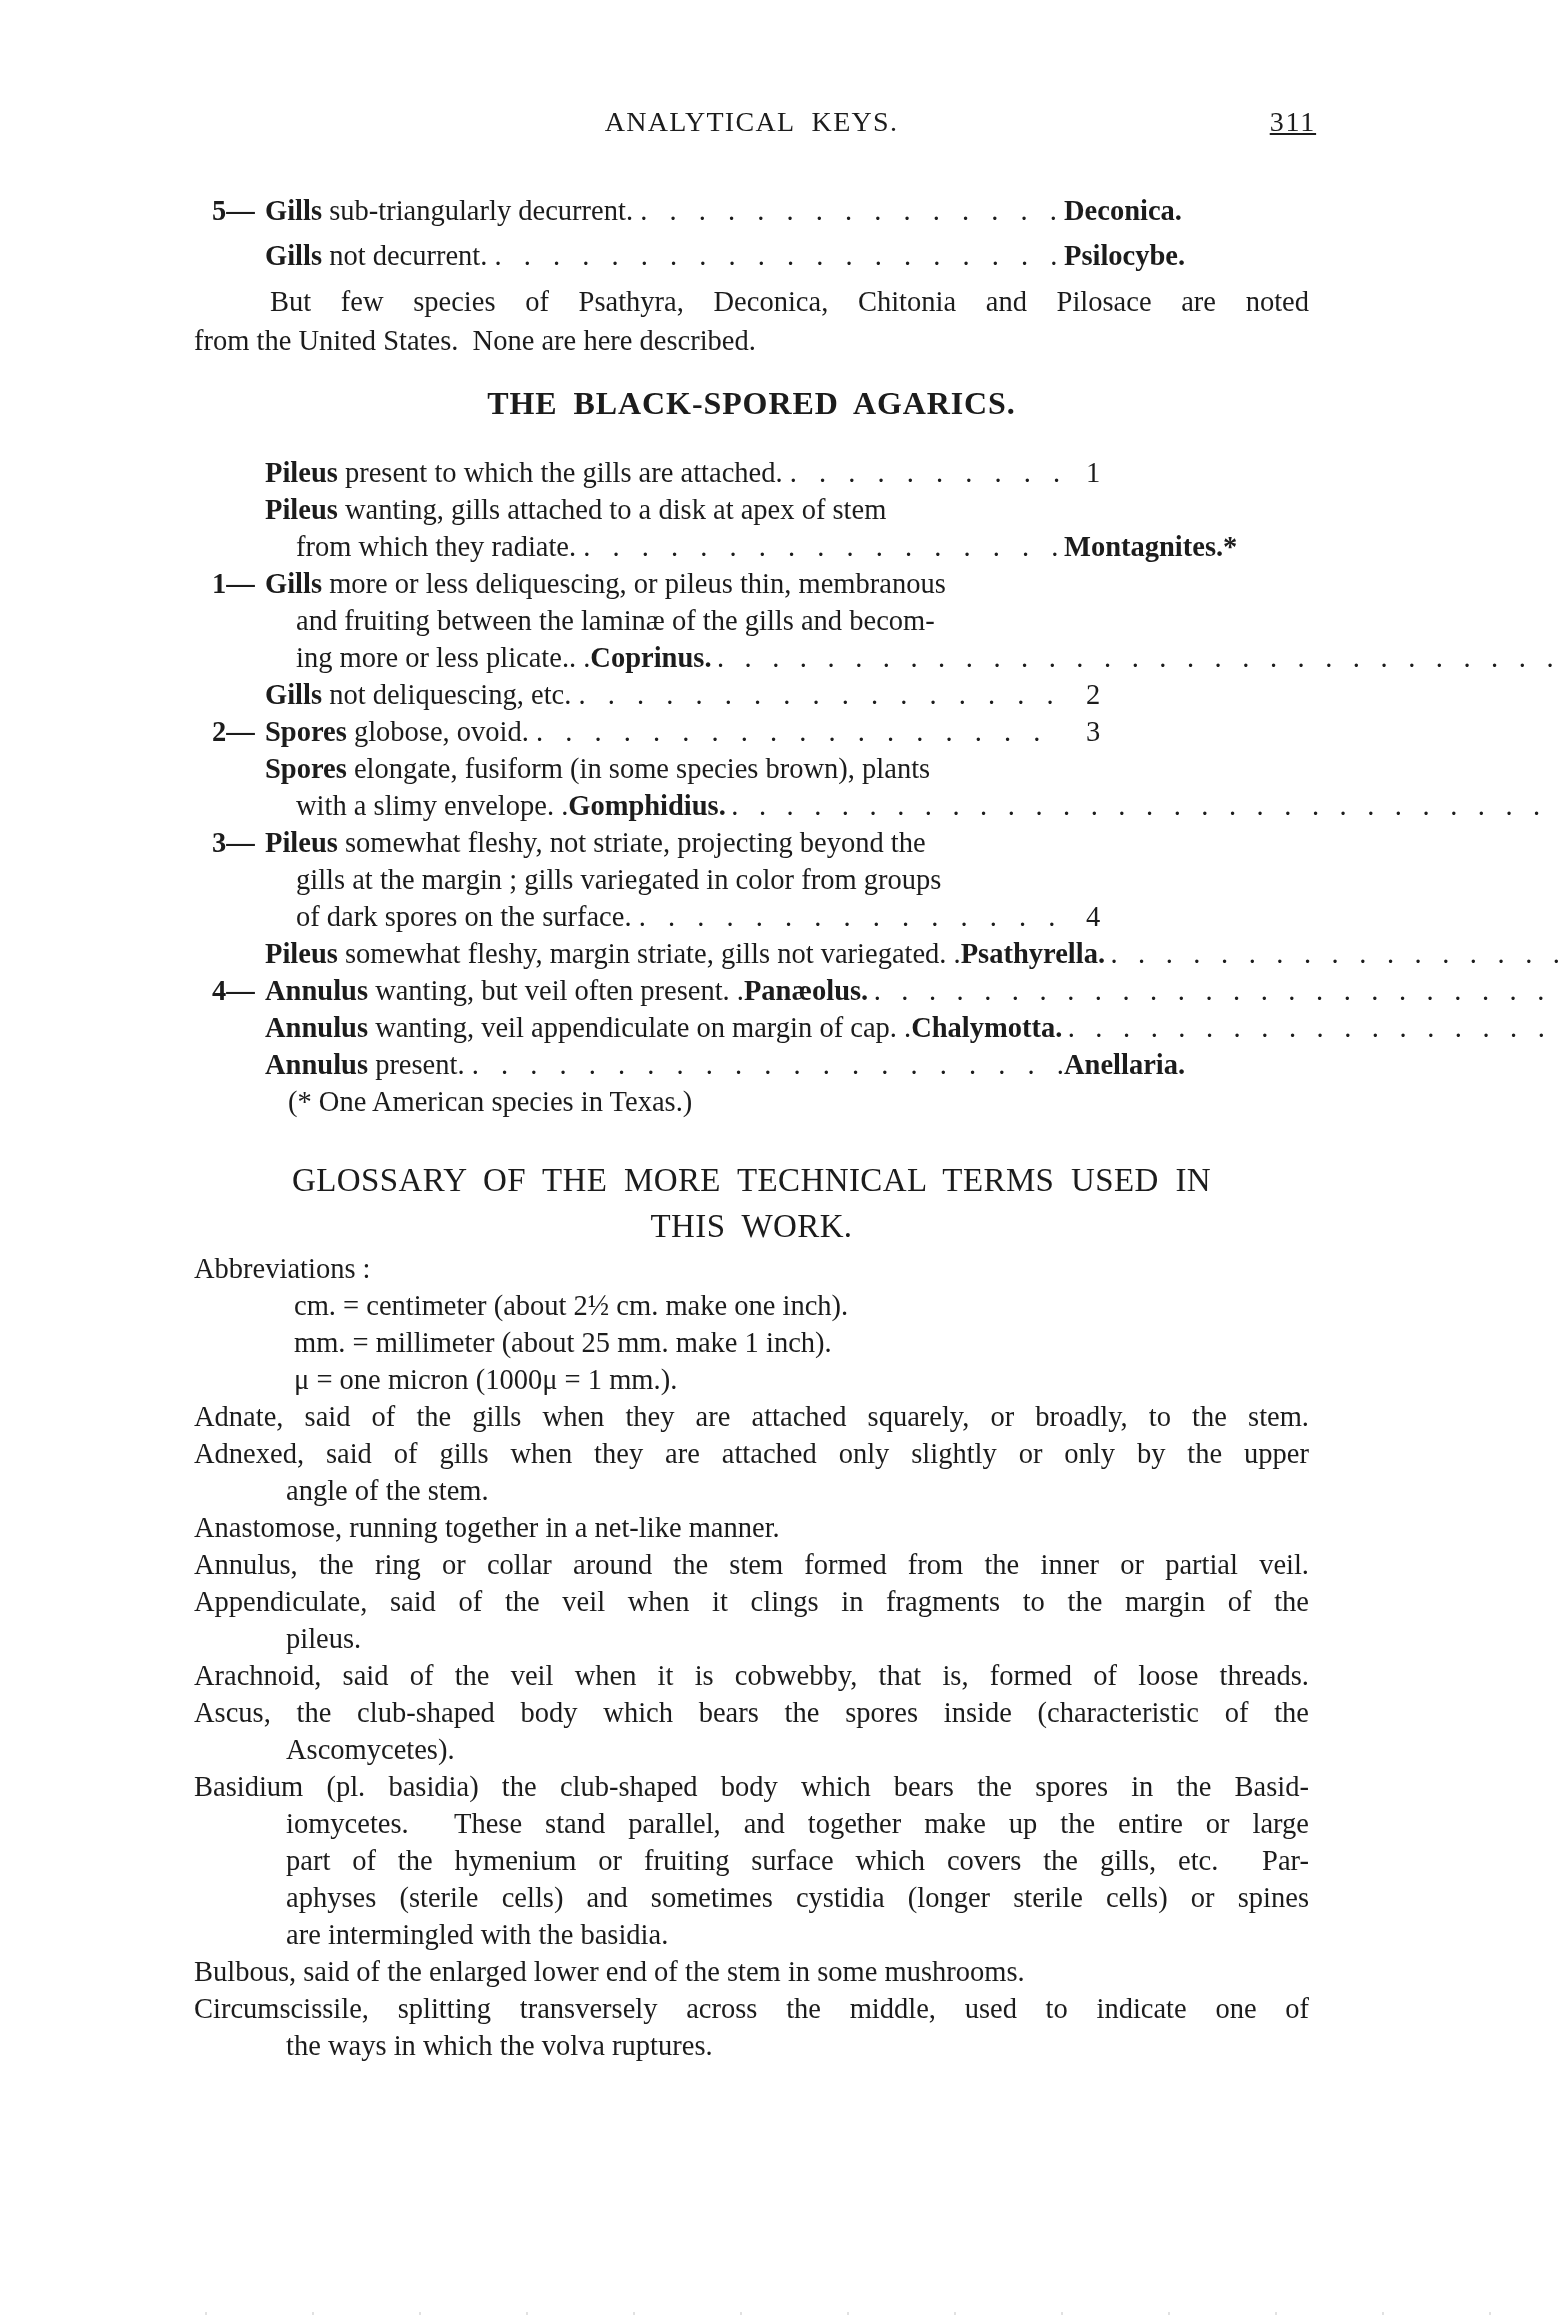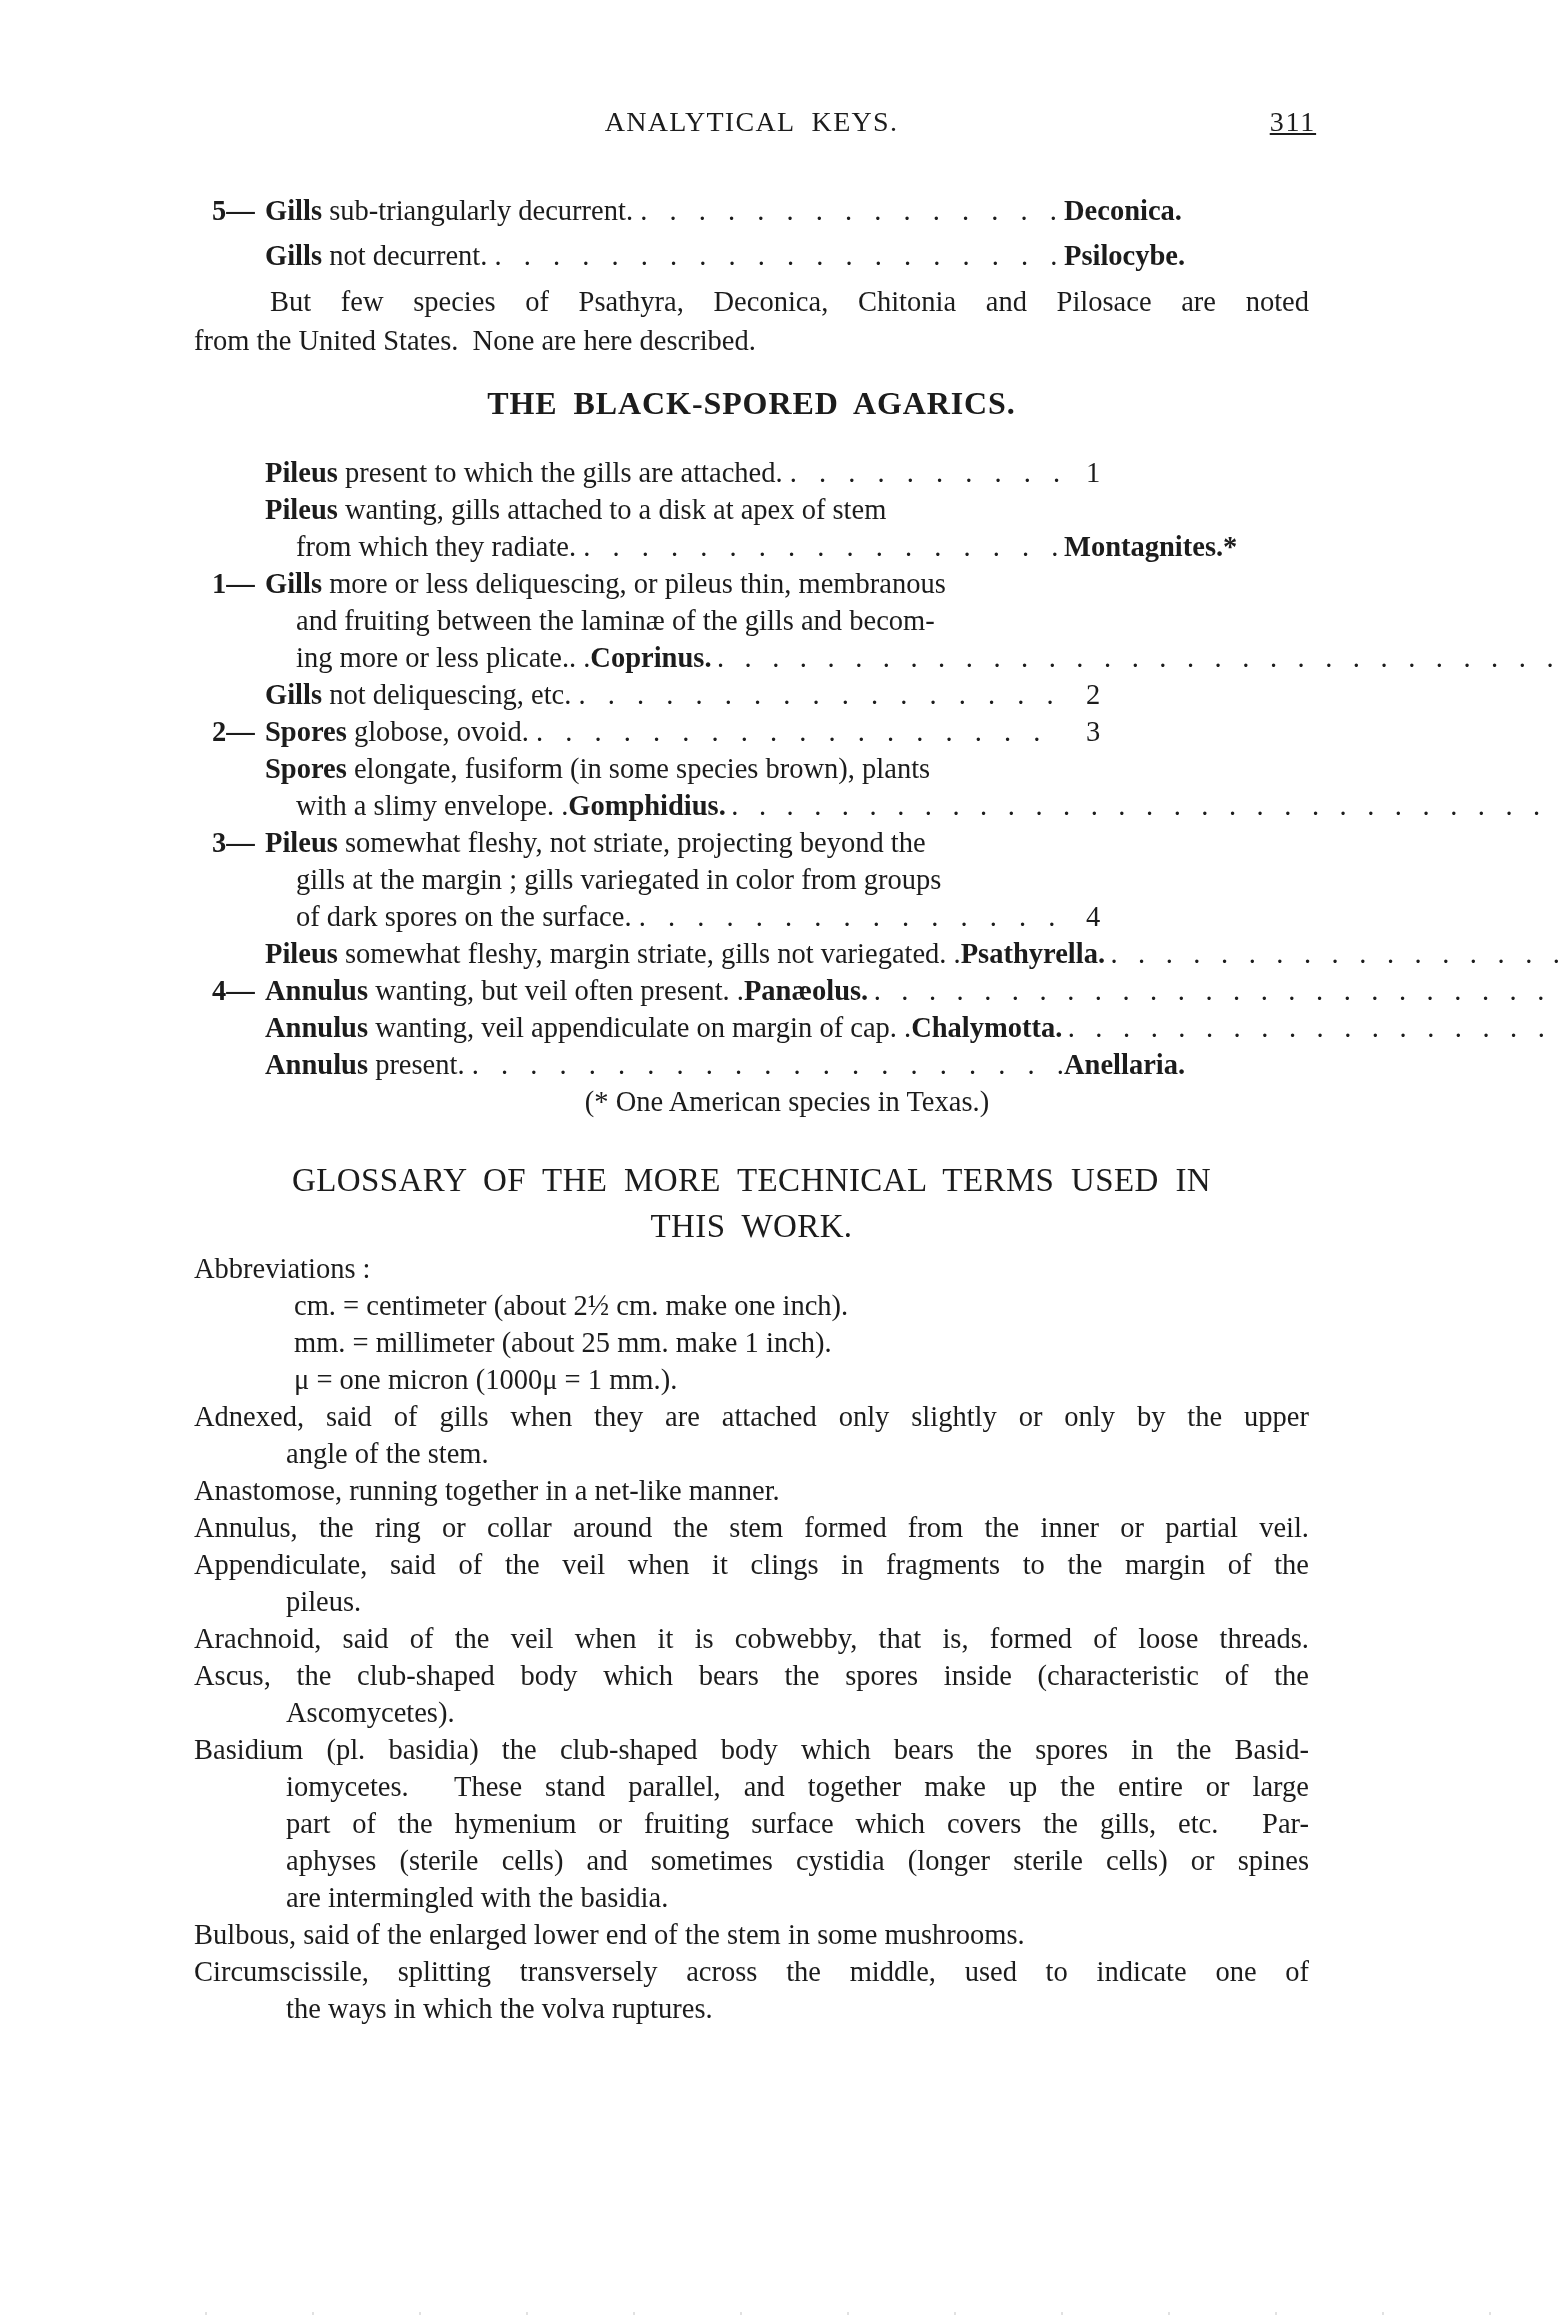--- a/index.html
+++ b/index.html
@@ -27,21 +27,21 @@
   #key-rows .krow { line-height:37px; height:37px; }
   .knum  { flex:0 0 71px; padding-left:18px; font-weight:bold; }
   .ktext { flex:0 0 auto; }
   .krow.ind .ktext { padding-left:31px; }
   .ktext b { font-weight:bold; }
   .kleader { flex:1 1 auto; min-width:0; overflow:hidden; word-spacing:15px; padding:0 7.1px; }
   .kright  { flex:0 0 245px; display:flex; white-space:nowrap; }
   .kgenus  { font-weight:bold; flex:0 0 auto; }
   .krdots  { flex:1 1 auto; min-width:0; overflow:hidden; word-spacing:13.4px; padding:0 5.4px; }
   .kplain  { padding-left:22px; }
-  .kfootnote { margin-left:71px; font-size:28.5px; line-height:37px;text-align:center; }
+  .kfootnote { margin-left:94px; font-size:28.5px; line-height:37px; }
 
   
   .note { margin-top:3.6px; font-size:28.5px; }
   .note-line { display:block; line-height:39px; }
   .note-line.first { padding-left:76px; text-align:justify; text-align-last:justify; }
 
   
   .section-title { margin-top:23px; font-size:32px; font-weight:700; text-align:center;
                    line-height:41px; letter-spacing:0.9px; word-spacing:7.1px; }
   .glossary-title { margin-top:37px; text-align:center; font-size:33px; font-weight:400;
@@ -236,20 +236,21 @@
     </h2>
 
     <div class="abbrev-label">Abbreviations :</div>
     <div id="abbrev-lines">
         <div class="abbrev-line">cm. = centimeter (about 2½ cm. make one inch).</div>
         <div class="abbrev-line">mm. = millimeter (about 25 mm. make 1 inch).</div>
         <div class="abbrev-line">μ = one micron (1000μ = 1 mm.).</div>
       </div>
 
     <div id="glossary-lines">
+        <div class="gline j">Adnate, said of the gills when they are attached squarely, or broadly, to the stem.</div>
         <div class="gline j">Adnexed, said of gills when they are attached only slightly or only by the upper</div>
         <div class="gline ind">angle of the stem.</div>
         <div class="gline">Anastomose, running together in a net-like manner.</div>
         <div class="gline j">Annulus, the ring or collar around the stem formed from the inner or partial veil.</div>
         <div class="gline j">Appendiculate, said of the veil when it clings in fragments to the margin of the</div>
         <div class="gline ind">pileus.</div>
         <div class="gline j">Arachnoid, said of the veil when it is cobwebby, that is, formed of loose threads.</div>
         <div class="gline j">Ascus, the club-shaped body which bears the spores inside (characteristic of the</div>
         <div class="gline ind">Ascomycetes).</div>
         <div class="gline j">Basidium (pl. basidia) the club-shaped body which bears the spores in the Basid-</div>

